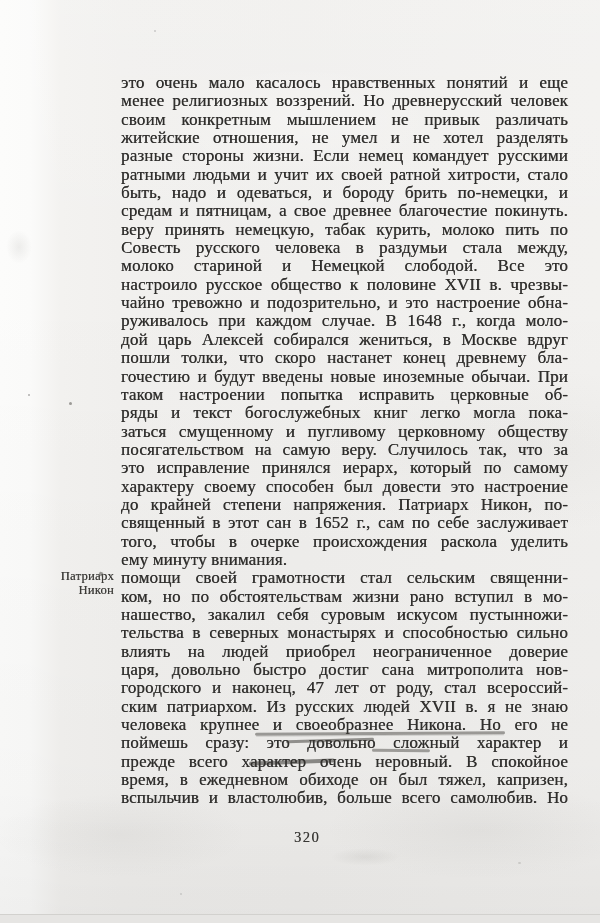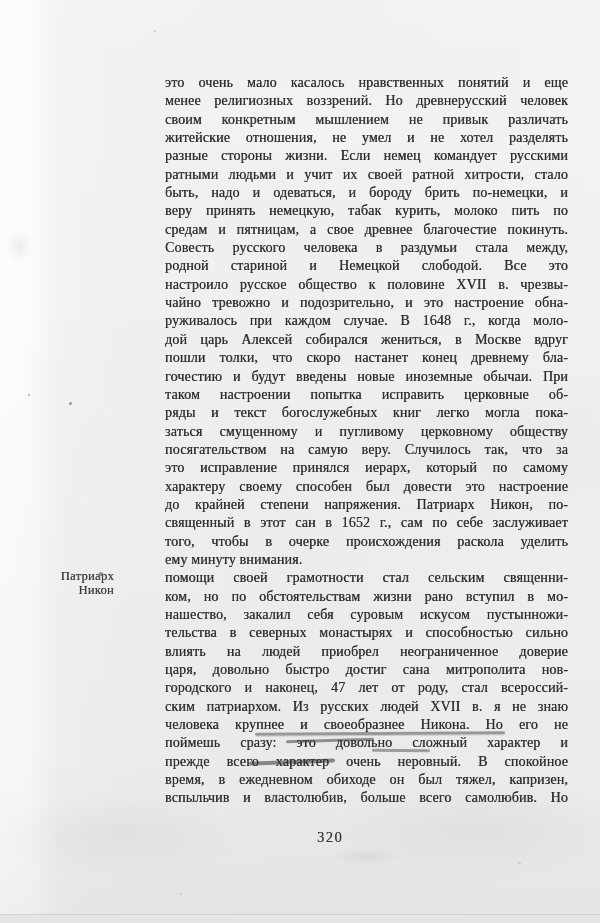--- a/index.html
+++ b/index.html
@@ -43,30 +43,29 @@
     background: #e6e5e3;
     border-top: 1px solid #d2d1ce;
   }
   .text-column {
     position: absolute;
     left: 121px;
     top: 74px;
     width: 447px;
   }
   .tline {
-    font-size: 14px;
+    font-size: 17px;
     line-height: 18.35px;
     height: 18.35px;
     white-space: nowrap;
     text-align: justify;
     text-align-last: justify;
     letter-spacing: 0.15px;
     text-shadow: 0.35px 0 0 rgba(47,46,44,0.75);
     overflow: visible;
-    margin-left: 44px;
   }
   .tline.flush {
     text-align: center;
     text-align-last: left;
   }
   .tline.indent {
     text-indent: 22px;
   }
   .margin-note {
     position: absolute;
@@ -78,21 +77,21 @@
     line-height: 13.5px;
     color: #3b3a37;
     letter-spacing: 0.3px;
     text-shadow: 0.3px 0 0 rgba(59,58,55,0.7);
   }
   .page-number {
     position: absolute;
     left: 294px;
     top: 829px;
     width: 72px;
-    text-align: center;
+    text-align: left;
     font-size: 14.5px;
     letter-spacing: 1.5px;
     color: #383734;
     text-shadow: 0.3px 0 0 rgba(56,55,52,0.7);
   }
   
   .pencil {
     position: absolute;
     border-radius: 2px;
     pointer-events: none;
@@ -151,24 +150,24 @@
   </div>
 
   <div class="text-column" id="text-column">
       <div class="tline">это очень мало касалось нравственных понятий и еще</div>
       <div class="tline">менее религиозных воззрений. Но древнерусский человек</div>
       <div class="tline">своим конкретным мышлением не привык различать</div>
       <div class="tline">житейские отношения, не умел и не хотел разделять</div>
       <div class="tline">разные стороны жизни. Если немец командует русскими</div>
       <div class="tline">ратными людьми и учит их своей ратной хитрости, стало</div>
       <div class="tline">быть, надо и одеваться, и бороду брить по-немецки, и</div>
+      <div class="tline">средам и пятницам, а свое древнее благочестие покинуть.</div>
       <div class="tline">веру принять немецкую, табак курить, молоко пить по</div>
-      <div class="tline">средам и пятницам, а свое древнее благочестие покинуть.</div>
       <div class="tline">Совесть русского человека в раздумьи стала между,</div>
-      <div class="tline">родной стариной и Немецкой слободой. Все это</div>
+      <div class="tline">молоко стариной и Немецкой слободой. Все это</div>
       <div class="tline">настроило русское общество к половине XVII в. чрезвы-</div>
       <div class="tline">чайно тревожно и подозрительно, и это настроение обна-</div>
       <div class="tline">руживалось при каждом случае. В 1648 г., когда моло-</div>
       <div class="tline">дой царь Алексей собирался жениться, в Москве вдруг</div>
       <div class="tline">пошли толки, что скоро настанет конец древнему бла-</div>
       <div class="tline">гочестию и будут введены новые иноземные обычаи. При</div>
       <div class="tline">таком настроении попытка исправить церковные об-</div>
       <div class="tline">ряды и текст богослужебных книг легко могла пока-</div>
       <div class="tline">заться смущенному и пугливому церковному обществу</div>
       <div class="tline">посягательством на самую веру. Случилось так, что за</div>

